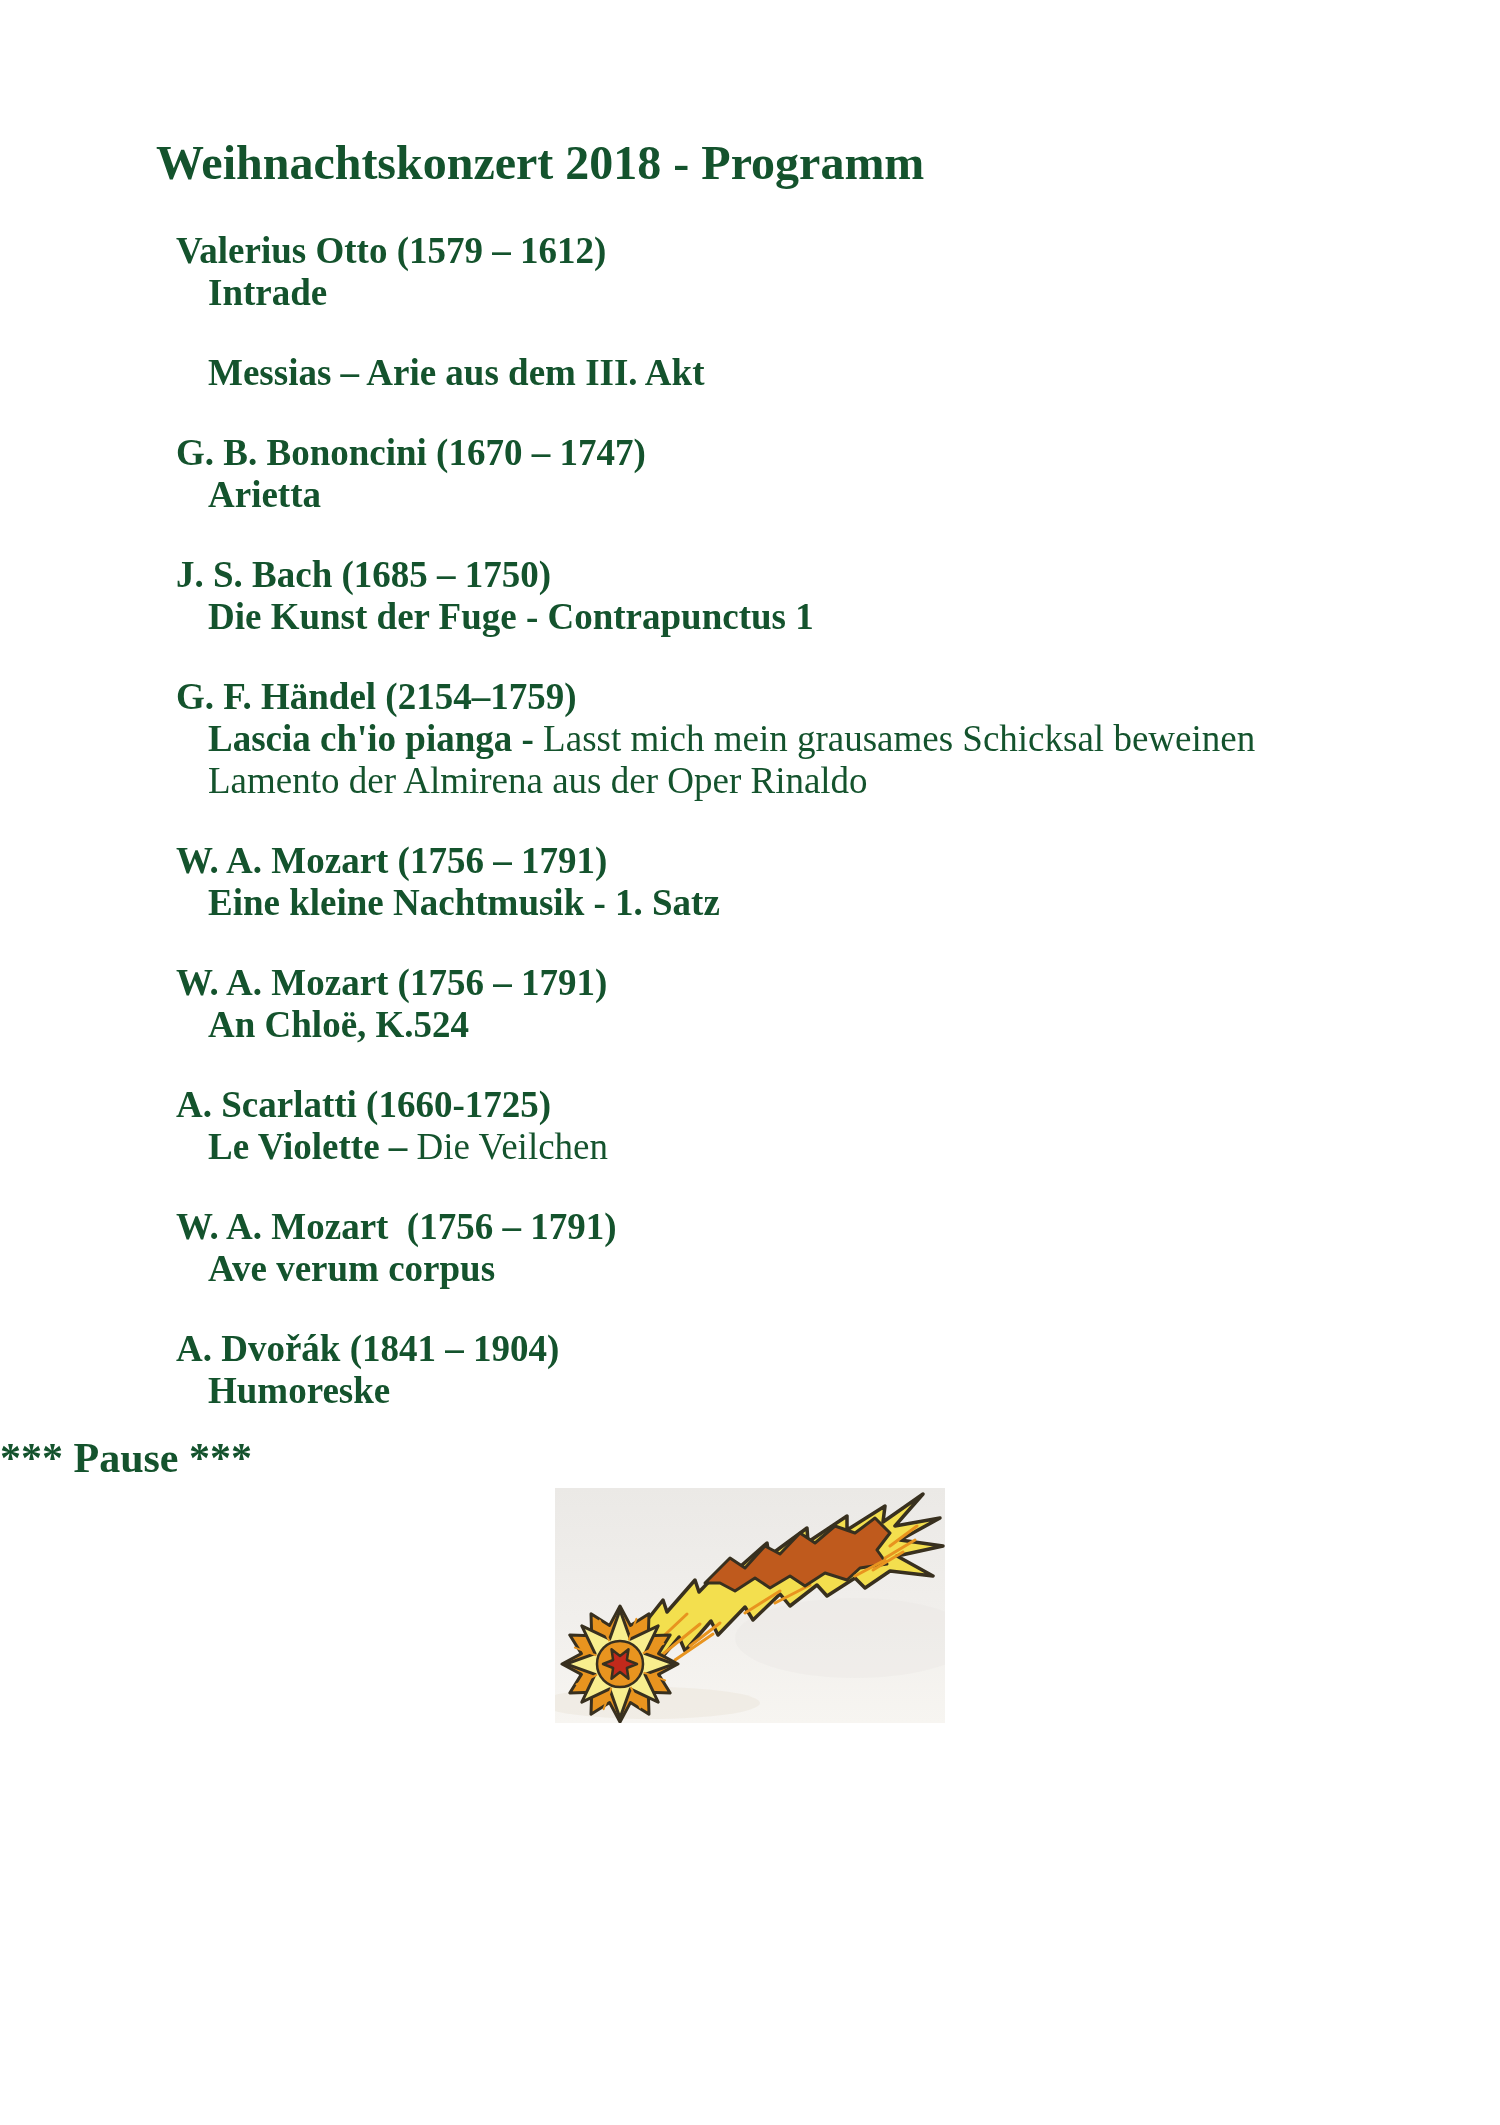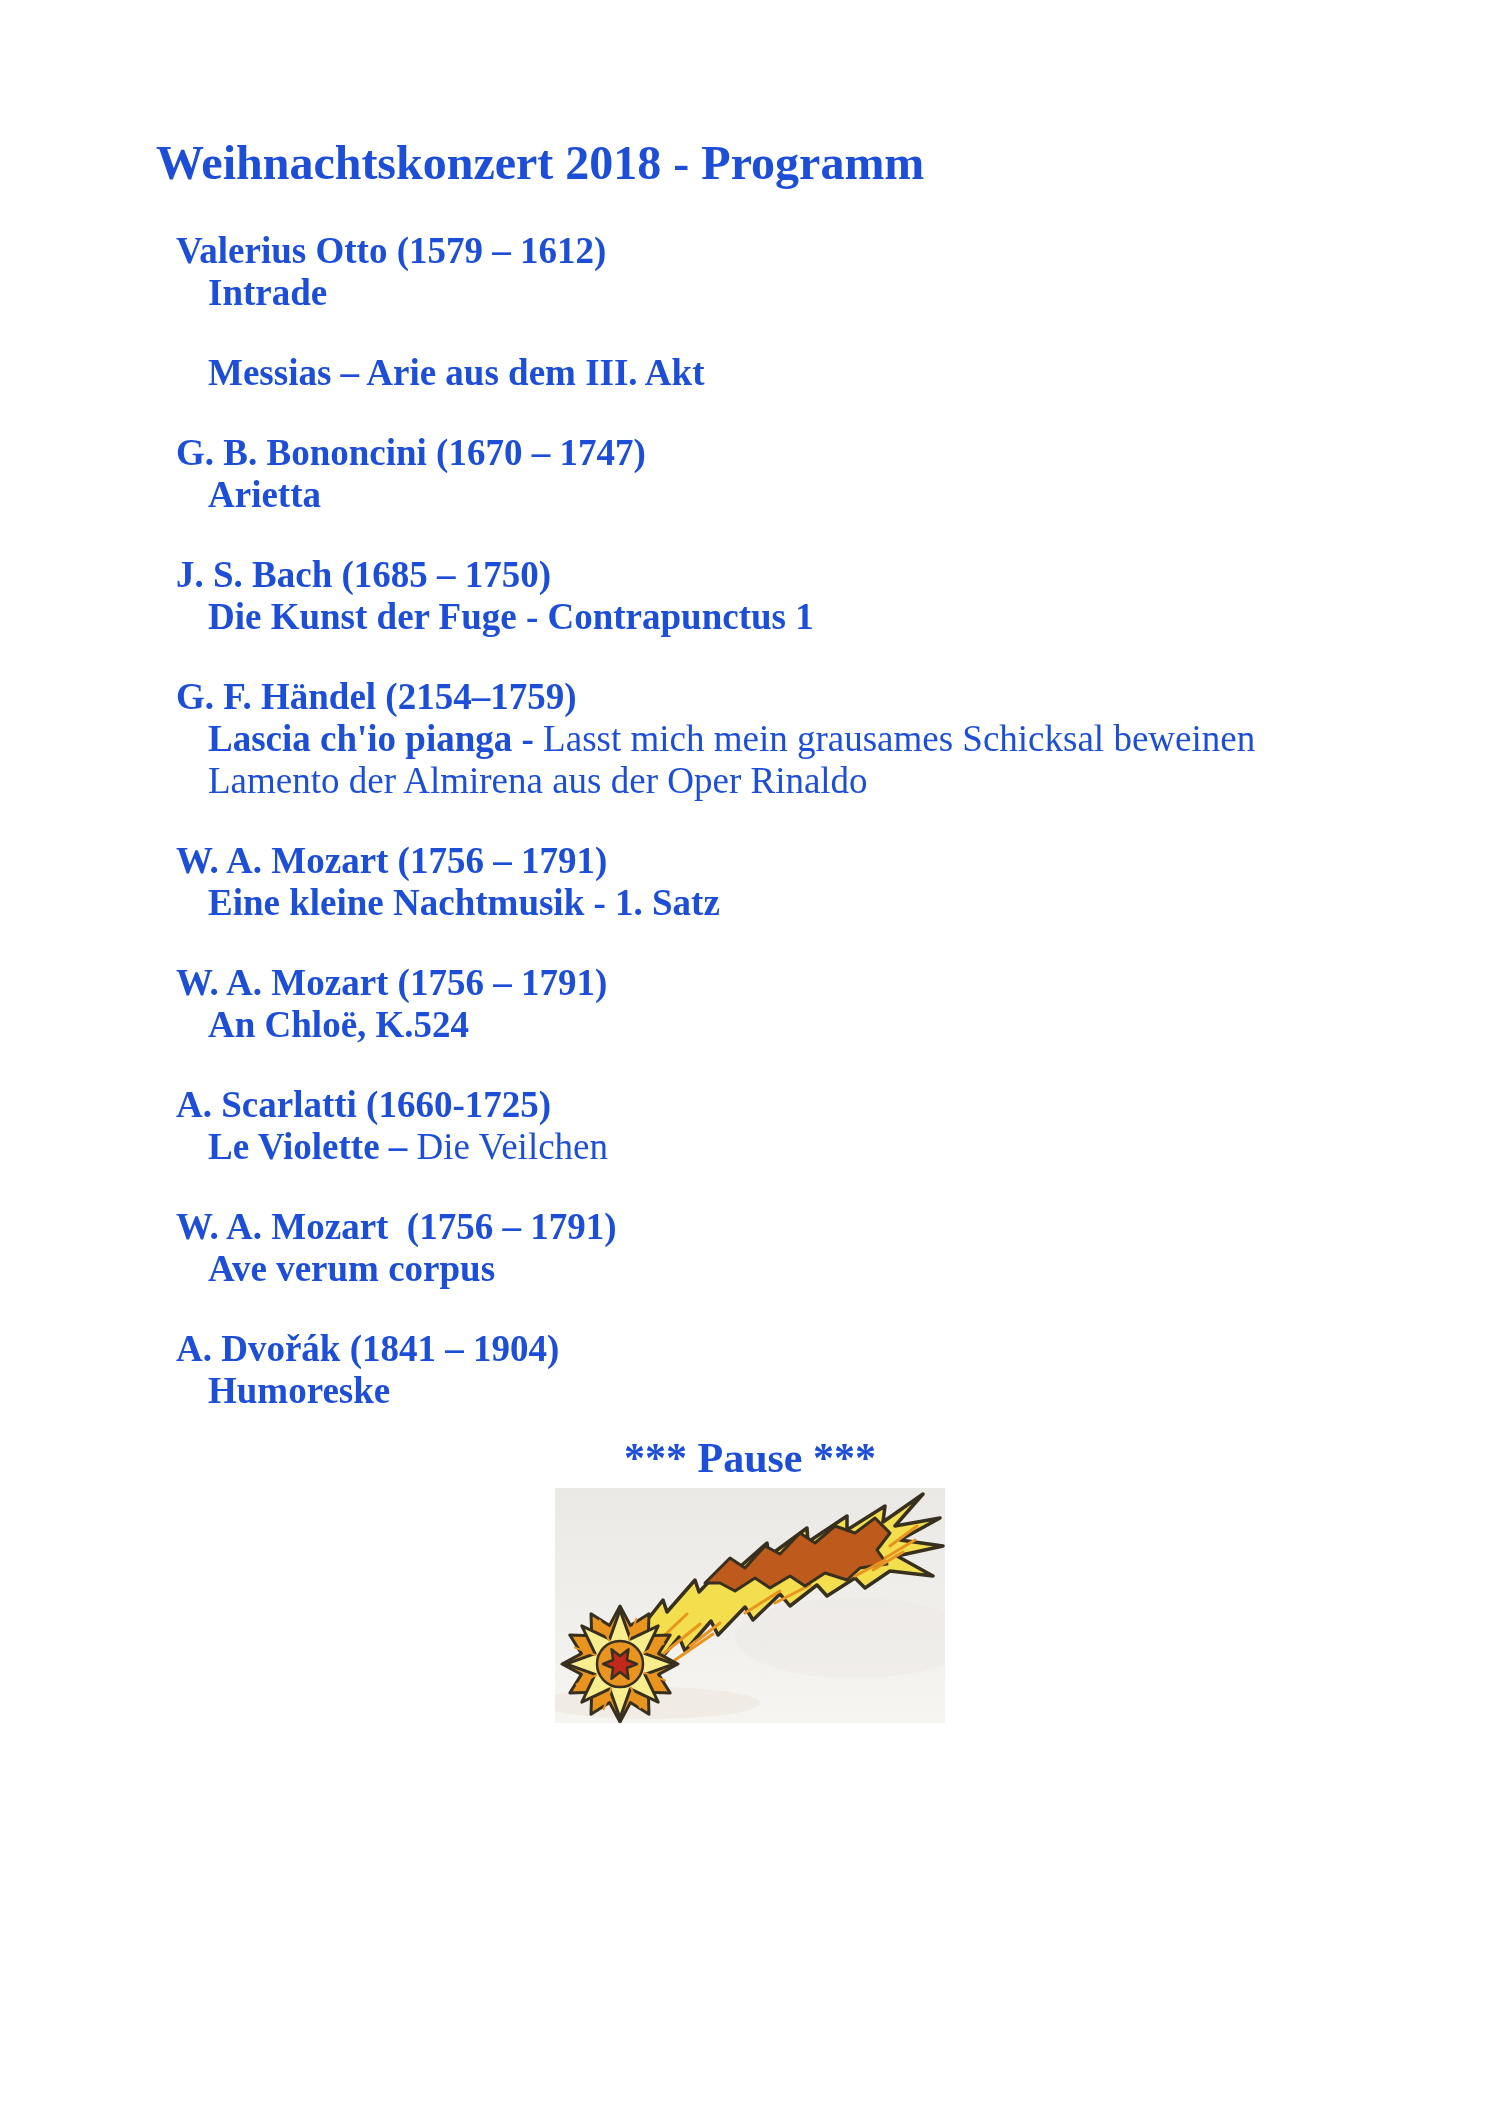--- a/index.html
+++ b/index.html
@@ -8,21 +8,21 @@
     background: #ffffff;
   }
   .page {
     position: relative;
     width: 1500px;
     height: 2125px;
     background: #ffffff;
     box-sizing: border-box;
     padding: 138px 40px 0 156px;
     font-family: "Liberation Serif", "DejaVu Serif", serif;
-    color: #1d4ed8;
+    color: #14532d;
     overflow: hidden;
   }
   .title {
     font-size: 48px;
     line-height: 50px;
     font-weight: bold;
     margin: 0 0 42px 0;
     white-space: pre;
   }
   .entry { margin: 0 0 38px 0; }
@@ -38,21 +38,21 @@
     line-height: 42px;
     padding-left: 52px;
     white-space: pre;
   }
   .piece .b { font-weight: bold; }
   .piece .r { font-weight: normal; text-align: right; }
   .pause {
     font-size: 42px;
     line-height: 44px;
     font-weight: bold;
-    text-align: center;
+    text-align: left;
     margin: -14px -40px 0 -156px;
     white-space: pre;
   }
   .figure {
     width: 390px;
     height: 235px;
     margin: 8px 0 0 399px; 
   }
   .figure svg { display: block; }
 </style>

